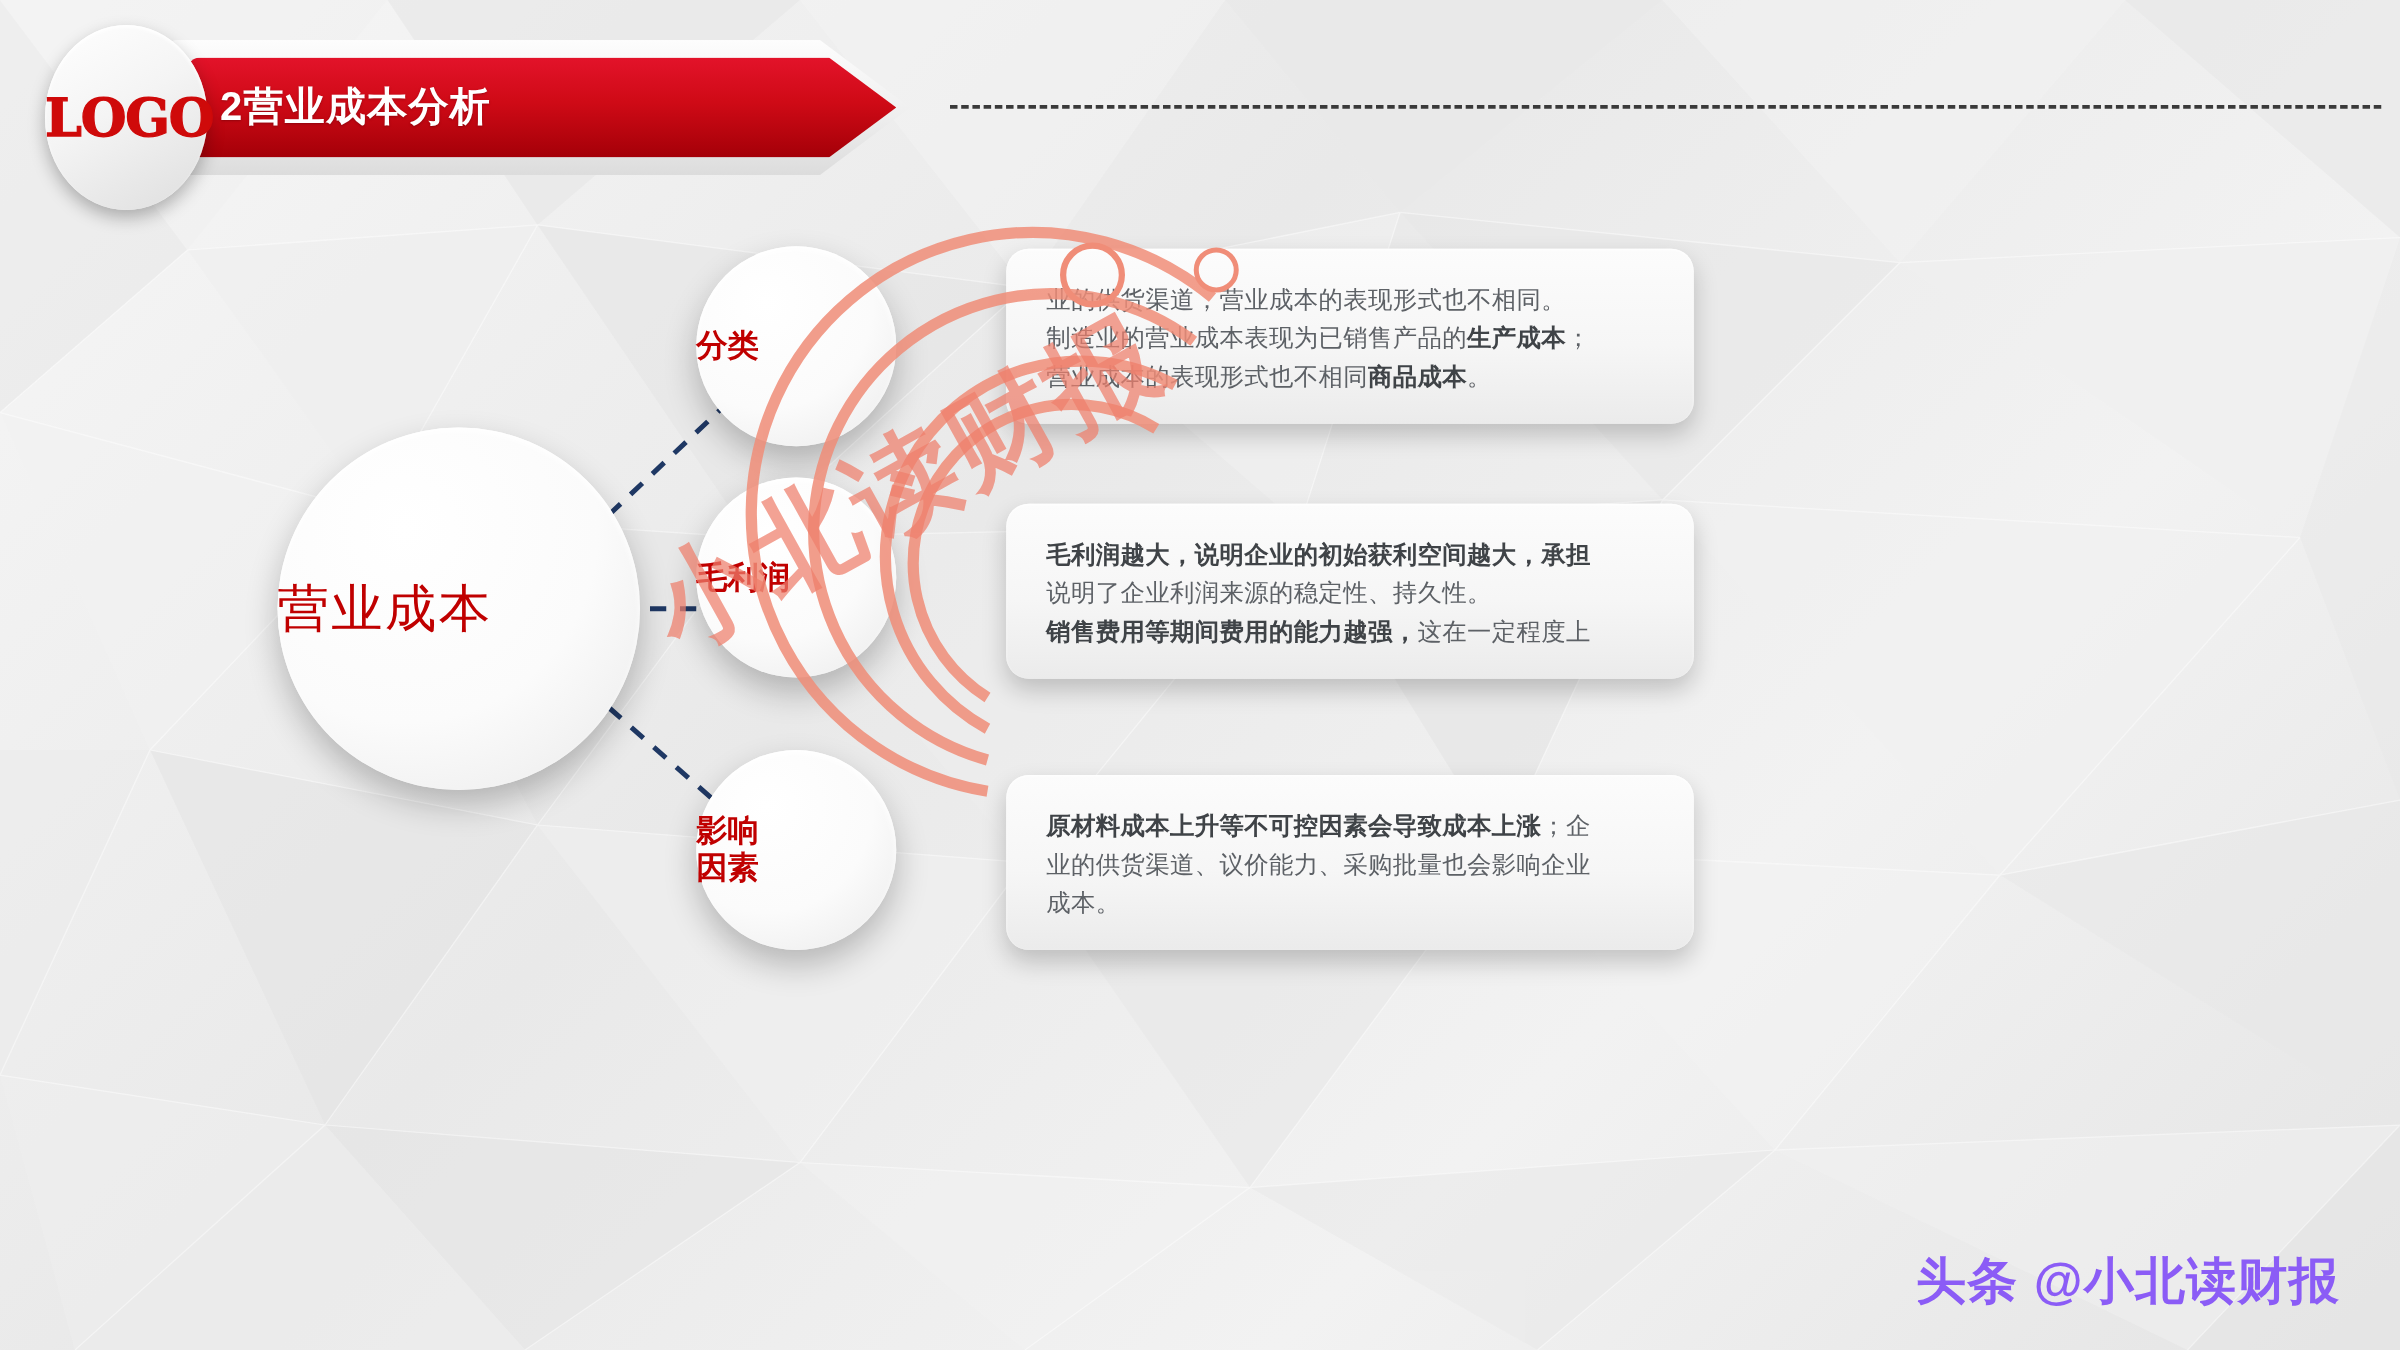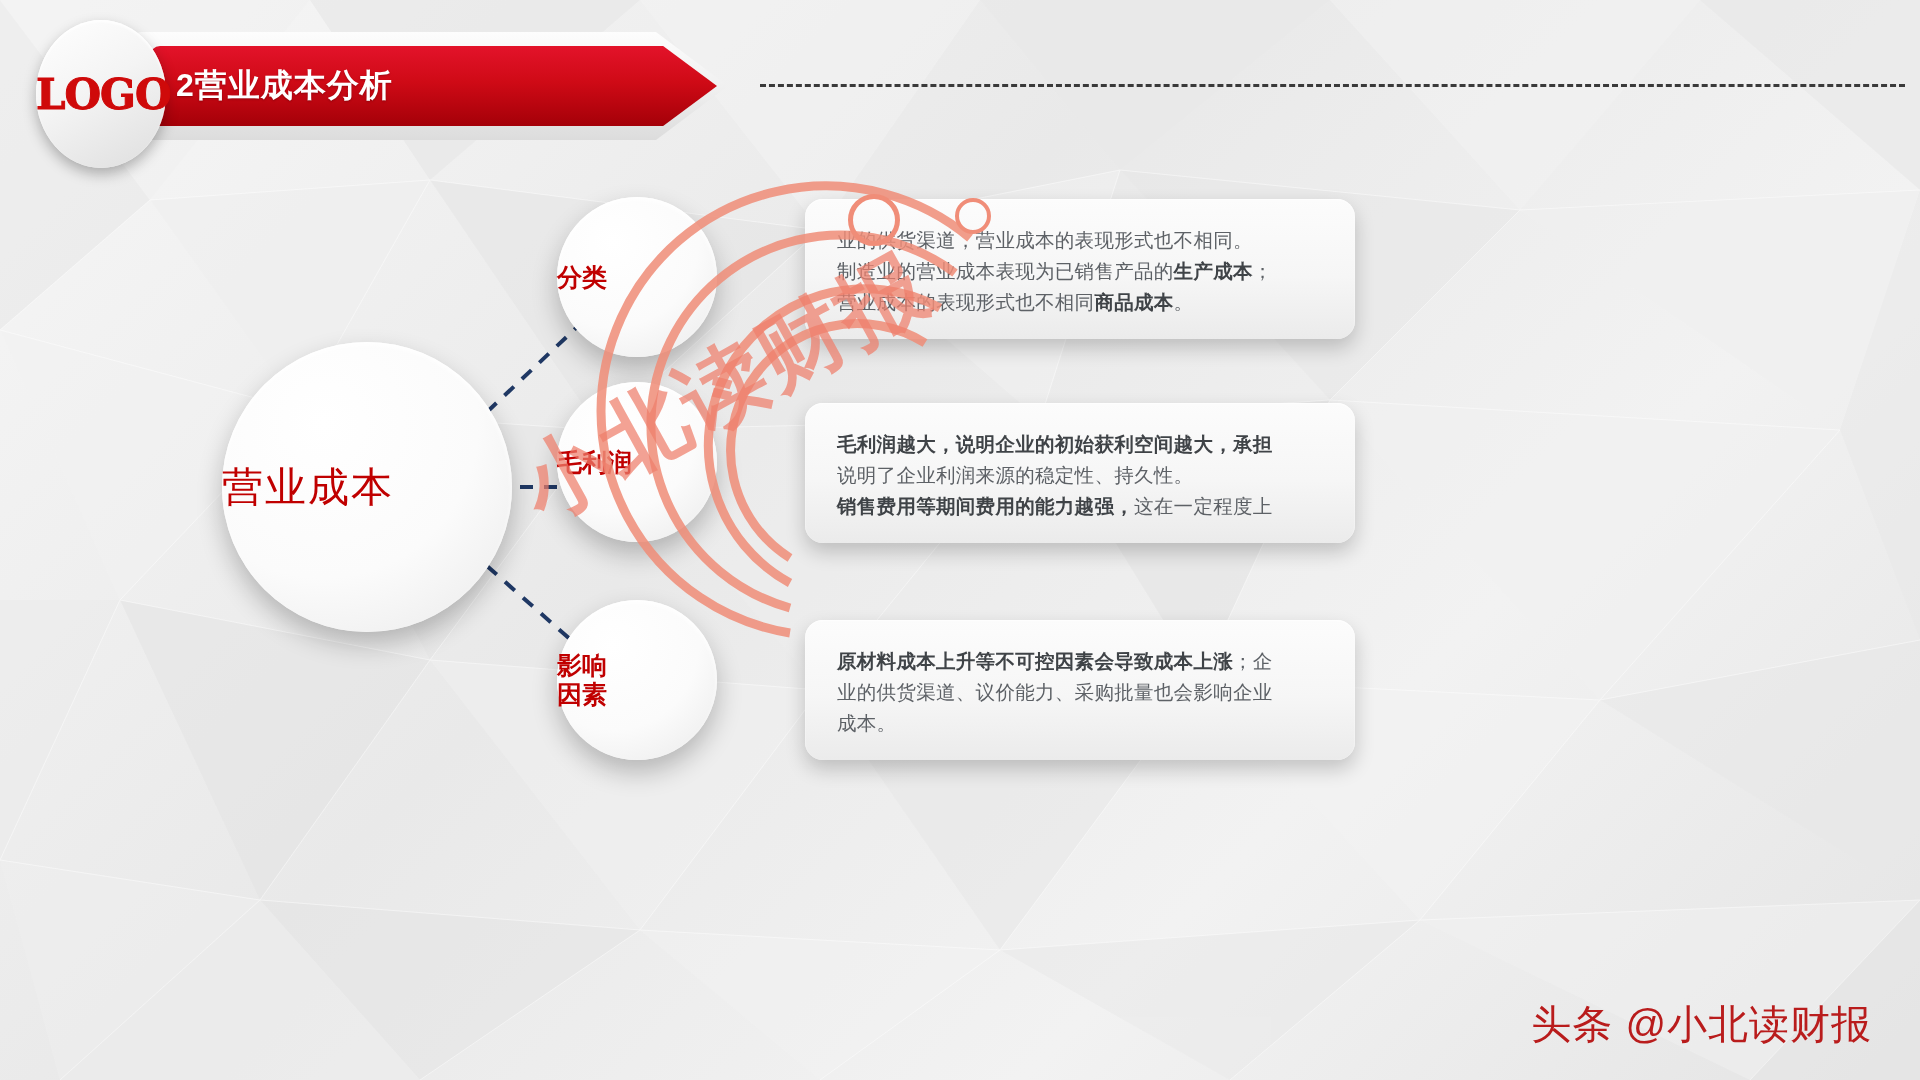--- a/index.html
+++ b/index.html
@@ -96,21 +96,21 @@
     position:absolute;left:540px;top:300px;width:520px;height:300px;z-index:8;
     color:#ef7f6c;font-size:86px;font-weight:bold;letter-spacing:4px;
     transform:rotate(-29deg);opacity:.72;pointer-events:none;white-space:nowrap;
   }
   #wm-o1{position:absolute;left:848px;top:194px;width:42px;height:42px;border:5px solid #f08d78;border-radius:50%;z-index:8;}
   #wm-o2{position:absolute;left:955px;top:198px;width:28px;height:28px;border:4px solid #f08d78;border-radius:50%;z-index:8;}
 
   
   #brand{
     position:absolute;right:48px;bottom:28px;z-index:9;
-    color:#b91c1c;font-size:40px;font-weight:normal;letter-spacing:1px;
+    color:#8b5cf6;font-size:40px;font-weight:bold;letter-spacing:1px;
   }
 </style>
 </head>
 <body>
 
 <div id="bg">
   <svg viewBox="0 0 1920 1080" preserveAspectRatio="none">
     <g opacity="0.55">
       <polygon points="0,0 310,0 150,200" fill="#f1f1f1"></polygon>
       <polygon points="310,0 640,0 430,180" fill="#e6e6e6"></polygon>

